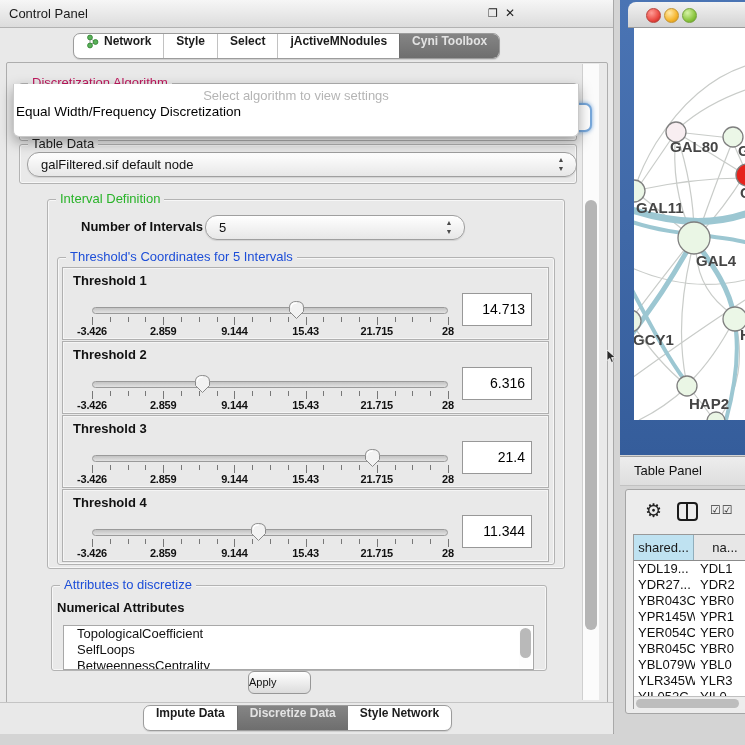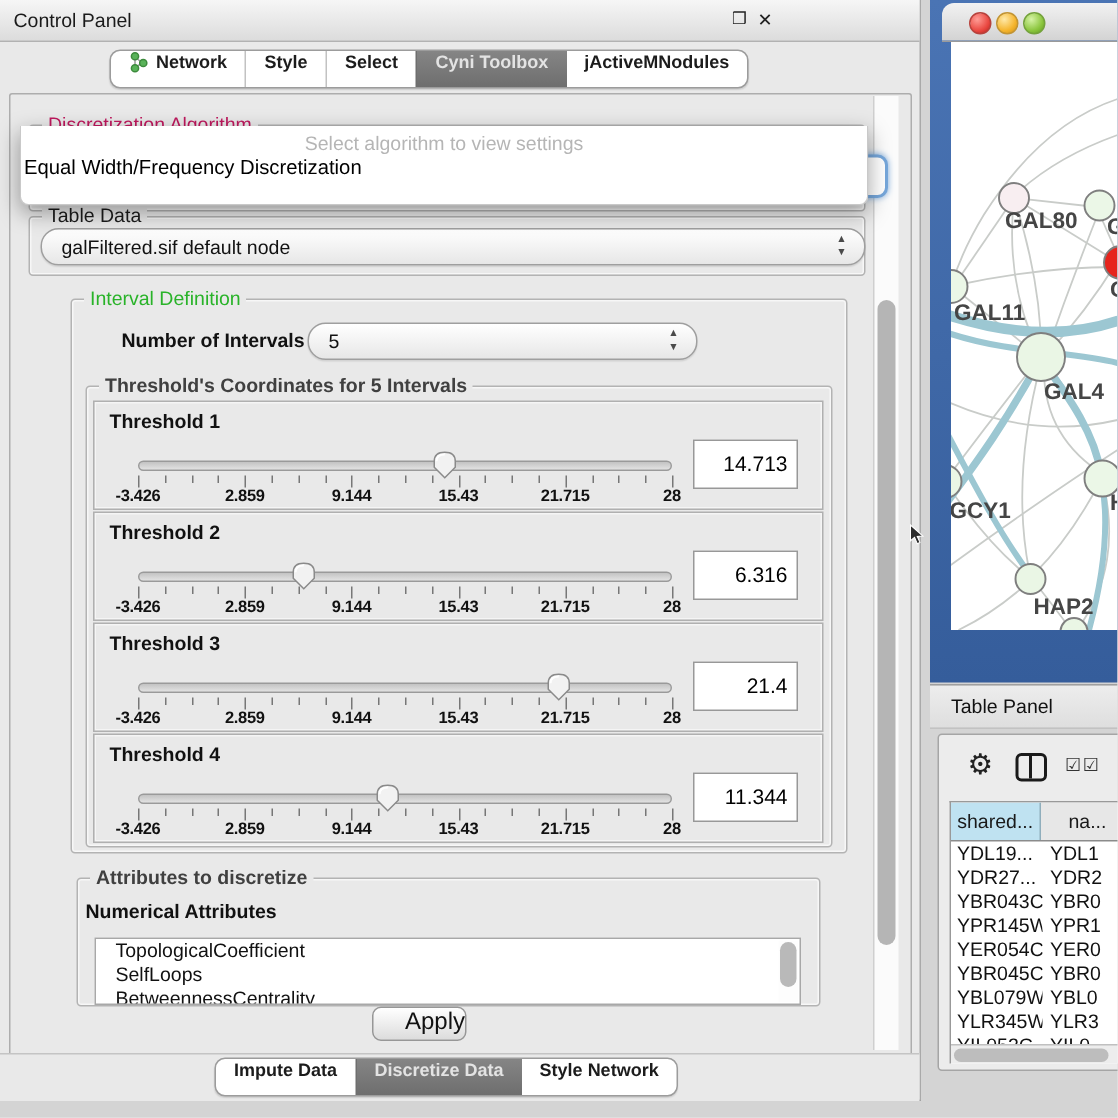--- a/index.html
+++ b/index.html
@@ -24,21 +24,21 @@
   .seg{display:flex;align-items:flex-start;gap:5px;padding:0 12px;font-size:12px;font-weight:bold;color:#1c1c1c;border-left:1px solid #c2c2c2;white-space:nowrap;}
   .seg:first-child{border-left:none;}
   .seg.sel{background:linear-gradient(#858585,#6e6e6e);color:#e3e3e3;border-left-color:#6e6e6e;}
   .seg.sel + .seg{border-left:none;}
 
   
   #cp-content{position:absolute;left:6px;top:62px;width:600px;height:640px;border:1px solid #adadad;border-radius:2px;background:#e9e9e9;}
   .groupbox{position:absolute;border:1px solid #b3b3b3;border-radius:3px;box-shadow:0 0 0 1px #f7f7f7 inset;}
   .gtitle{position:absolute;top:-9px;left:8px;background:#e9e9e9;padding:0 4px;font-size:13px;color:#1c1c1c;white-space:nowrap;}
   .gtitle.green{color:#29b329;}
-  .gtitle.blue{color:#404040;font-weight:bold;}
+  .gtitle.blue{color:#1d4ed8;}
   .gtitle.faded{color:#be185d;}
 
   
   .combo{position:absolute;height:23px;background:linear-gradient(#ffffff,#e7e7e7);border:1px solid #9f9f9f;border-radius:12px;box-shadow:0 1px 1px rgba(0,0,0,.1);}
   .combo .cval{position:absolute;left:13px;top:4px;font-size:13px;color:#111;}
   .combo .spin{position:absolute;right:10px;top:2px;width:10px;height:19px;font-size:7px;line-height:9px;color:#4a4a4a;text-align:center;}
 
   
   #algo-popup{position:absolute;left:13px;top:84px;width:564px;height:52px;background:#fff;border:1px solid #c9c9c9;border-top:none;border-radius:0 0 6px 6px;box-shadow:0 5px 14px rgba(0,0,0,.35);z-index:40;}
   #algo-popup .ph{margin-top:4px;text-align:center;font-size:13px;color:#b5b5b5;}
@@ -64,21 +64,21 @@
   #attr-list{position:absolute;left:62px;top:624px;width:469px;height:43px;background:#fff;border:1px solid #a8a8a8;overflow:hidden;}
   #attr-list .item{font-size:13px;color:#111;padding-left:13px;line-height:16px;white-space:nowrap;}
   #attr-scroll{position:absolute;right:1px;top:1px;width:13px;height:41px;background:#fdfdfd;}
   #attr-scroll .thumb{position:absolute;left:1px;top:1px;width:11px;height:30px;background:#b9b9b9;border-radius:6px;}
 
   
   #cp-vscroll{position:absolute;left:582px;top:64px;width:16px;height:636px;background:#fbfbfb;border-left:1px solid #cfcfcf;}
   #cp-vscroll .thumb{position:absolute;left:1.5px;top:136px;width:12px;height:430px;background:#b5b5b5;border-radius:7px;}
 
   
-  #apply-btn{position:absolute;left:247px;top:670px;width:61px;height:21px;background:linear-gradient(#ffffff,#dcdcdc);border:1px solid #979797;border-radius:6px;font-size:16px;color:#111;text-align:right;line-height:20px;}
+  #apply-btn{position:absolute;left:247px;top:670px;width:61px;height:21px;background:linear-gradient(#ffffff,#dcdcdc);border:1px solid #979797;border-radius:6px;font-size:11px;color:#111;text-align:left;line-height:20px;}
 
   #bottom-strip{position:absolute;left:0;top:702px;width:613px;height:31px;background:#e9e9e9;border-top:1px solid #c4c4c4;}
 
   
   #network-window{position:absolute;left:620px;top:0;width:125px;height:455px;background:linear-gradient(#4a74b4,#355d9b);font-weight:bold;}
   #net-titlebar{position:absolute;left:8px;top:2px;width:117px;height:25px;background:linear-gradient(#f2f2f2,#d3d3d3);border-radius:8px 0 0 0;border-bottom:1px solid #9a9a9a;}
   .light{position:absolute;top:6px;width:13px;height:13px;border-radius:50%;}
   #light-red{left:18px;background:radial-gradient(circle at 35% 30%,#ff9d96,#ea4a43 60%,#b81d18);border:1px solid #b7423c;}
   #light-yellow{left:36px;background:radial-gradient(circle at 35% 30%,#ffe9a8,#f5b52e 60%,#cd8f14);border:1px solid #c29433;}
   #light-green{left:54px;background:radial-gradient(circle at 35% 30%,#d6f3a6,#8cc63f 60%,#5f9a1e);border:1px solid #74a23c;}
@@ -128,25 +128,25 @@
           <circle cx="9.5" cy="8" r="2.4" fill="#59b259" stroke="#3c8a3c"></circle>
         </svg>
         <span>Network</span>
       </div>
       <div class="seg">
         <span>Style</span>
       </div>
       <div class="seg">
         <span>Select</span>
       </div>
+      <div class="seg">
+        <span>jActiveMNodules</span>
+      </div>
       <div class="seg sel">
         <span>Cyni Toolbox</span>
-      </div>
-      <div class="seg">
-        <span>jActiveMNodules</span>
       </div>
     </div>
 
   <div id="cp-content">
 
     <div class="groupbox" style="left:12px;top:20px;width:556px;height:56px;">
       <span class="gtitle faded">Discretization Algorithm</span>
     </div>
 
     <div class="groupbox" style="left:12px;top:81px;width:556px;height:38px;">

